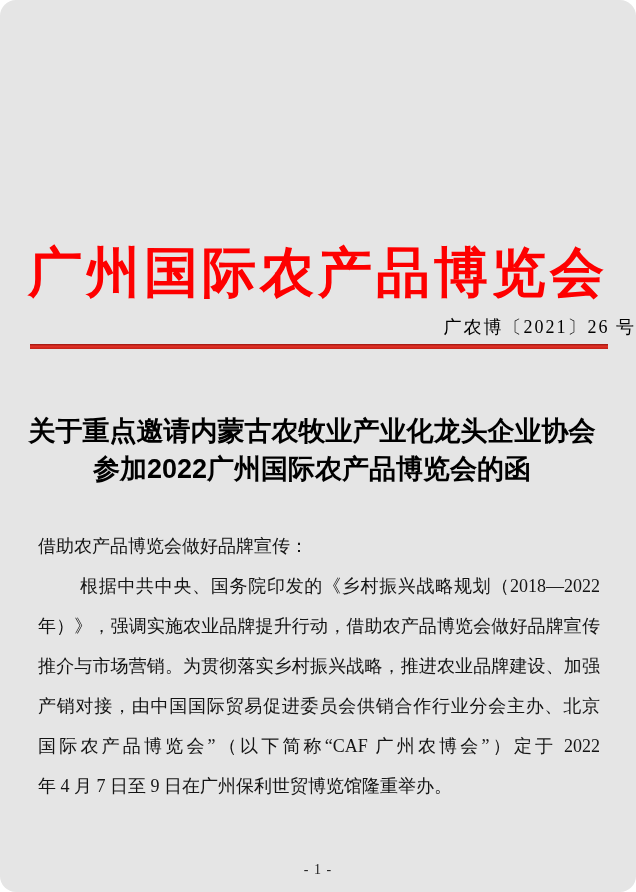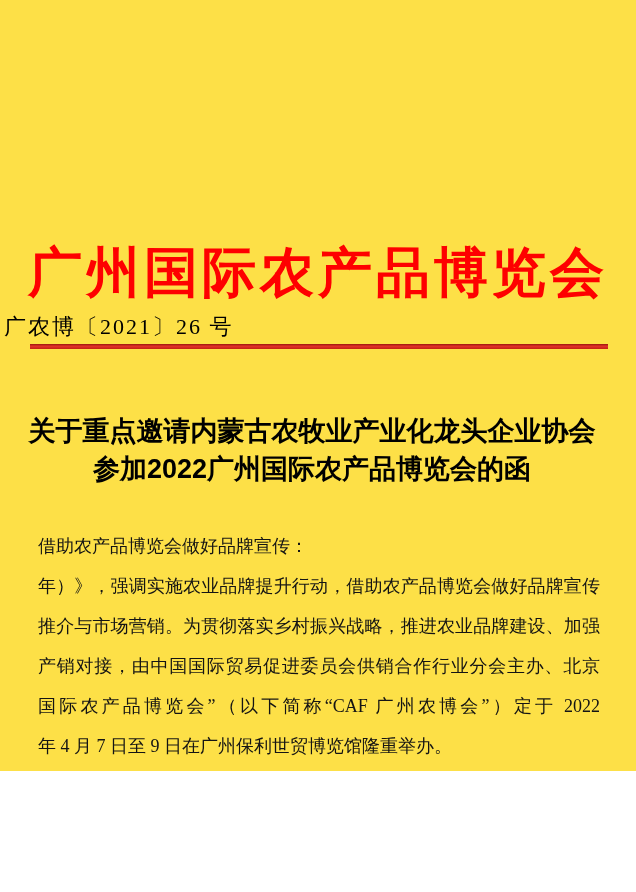--- a/index.html
+++ b/index.html
@@ -3,48 +3,49 @@
 <meta charset="utf-8">
 <style>
   html, body {
     margin: 0;
     padding: 0;
     background: #ffffff;
   }
   .page {
     position: relative;
     width: 636px;
-    height: 771px;
-    background: #fde047;
+    height: 892px;
+    background: #e5e5e5;
     overflow: hidden;
     font-family: "Liberation Serif", serif;
     color: #111111;
+    border-radius: 16px;
   }
   .org-title {
     position: absolute;
     top: 240px;
     left: 0;
     right: 0;
     text-align: center;
     font-family: "Liberation Serif", "DejaVu Serif", serif;
     font-weight: bold;
     font-size: 54px;
     line-height: 66px;
     letter-spacing: 4px;
     color: #fe0000;
     white-space: nowrap;
   }
   .doc-number {
     position: absolute;
     top: 315px;
-    left: 4px;
+    left: 17px;
     right: 0;
-    text-align: left;
+    text-align: right;
     font-family: "Liberation Serif", "DejaVu Serif", serif;
-    font-size: 22px;
+    font-size: 18px;
     line-height: 24px;
     letter-spacing: 2px;
     color: #000000;
   }
   .red-rule {
     position: absolute;
     top: 344px;
     left: 30px;
     width: 578px;
     height: 5px;
@@ -106,20 +107,21 @@
 
   <div class="red-rule"></div>
 
   <div class="subject">
     <div>关于重点邀请内蒙古农牧业产业化龙头企业协会</div>
     <div>参加2022广州国际农产品博览会的函</div>
   </div>
 
   <div class="body-text">
     <div class="line">借助农产品博览会做好品牌宣传：</div>
+    <div class="line jst indent">根据中共中央、国务院印发的《乡村振兴战略规划（2018—2022</div>
     <div class="line jst">年）》，强调实施农业品牌提升行动，借助农产品博览会做好品牌宣传</div>
     <div class="line jst">推介与市场营销。为贯彻落实乡村振兴战略，推进农业品牌建设、加强</div>
     <div class="line jst">产销对接，由中国国际贸易促进委员会供销合作行业分会主办、北京</div>
     <div class="line jst">国际农产品博览会”（以下简称“CAF 广州农博会”）定于 2022</div>
     <div class="line">年 4 月 7 日至 9 日在广州保利世贸博览馆隆重举办。</div>
   </div>
 
   <div class="page-number">- 1 -</div>
 
 </div>

